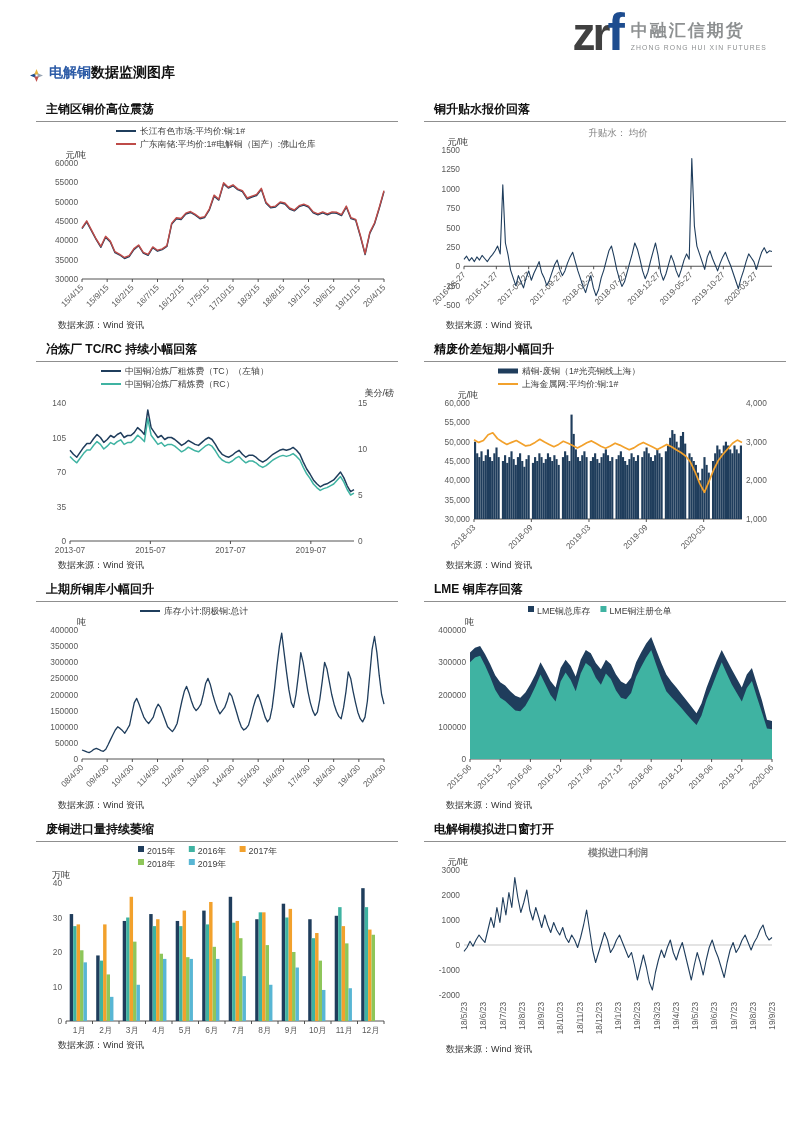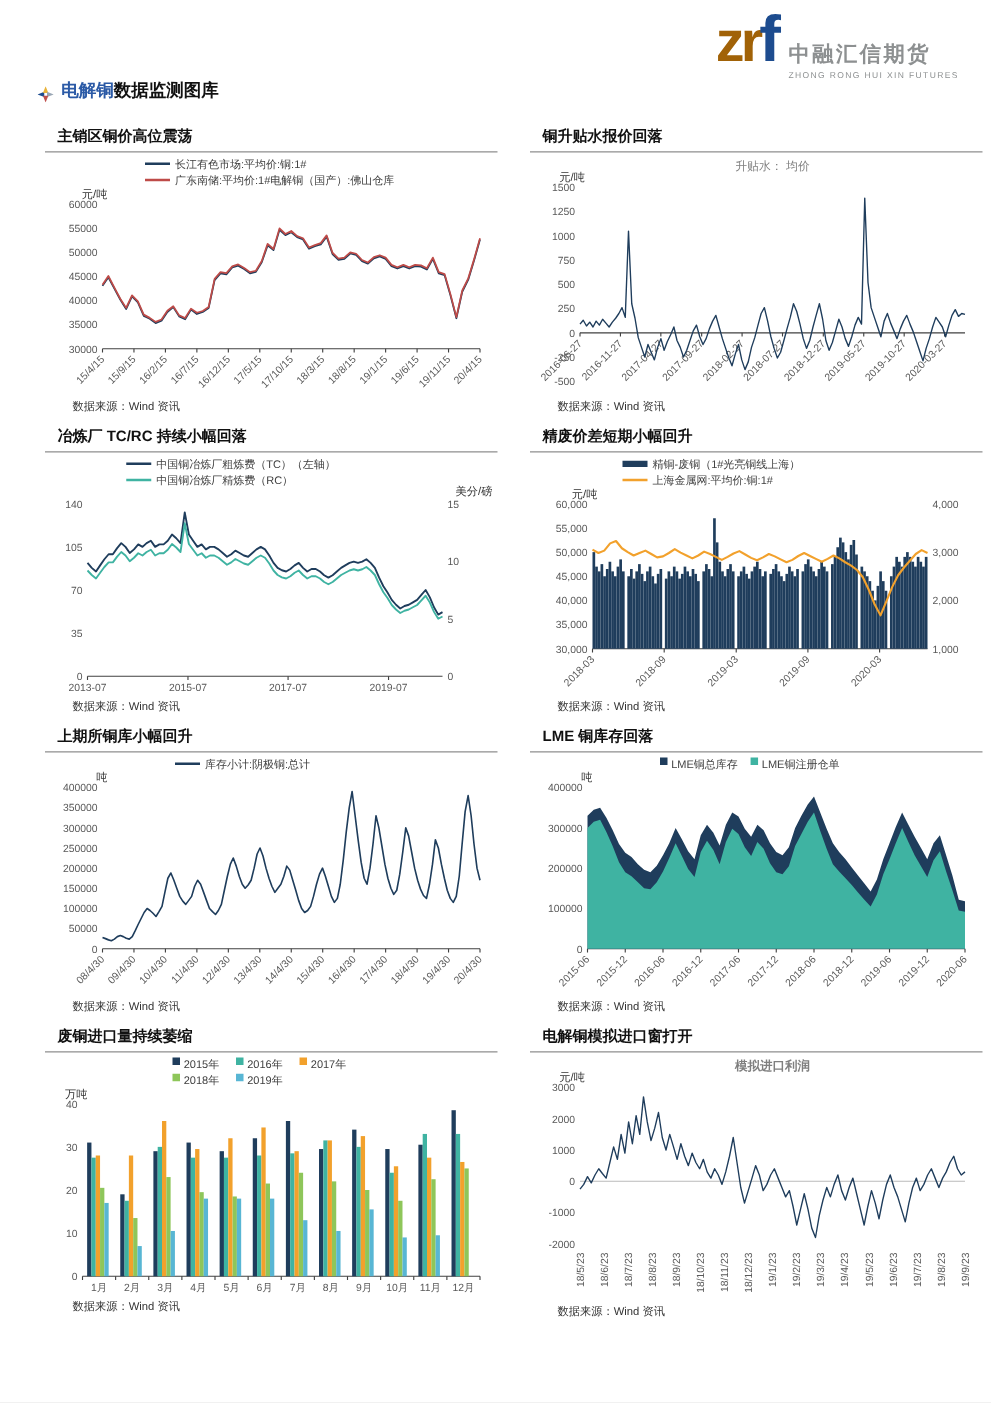--- a/index.html
+++ b/index.html
@@ -2,23 +2,23 @@
 <html><head>
 <meta charset="utf-8">
 <style>
   html,body{margin:0;padding:0;background:#e8e8e8;}
   .page{width:793px;height:1122px;margin:0 auto;background:#ffffff;position:relative;
         font-family:"Liberation Sans","DejaVu Sans",sans-serif;overflow:hidden;}
   
   .topbar{height:62px;position:relative;}
   .logo{position:absolute;top:12px;right:26px;display:flex;align-items:flex-start;gap:9px;}
   .logo-mark{font-weight:bold;font-size:46px;line-height:40px;letter-spacing:-3px;}
-  .logo-zr{color:#a16207;text-align:right;}
+  .logo-zr{color:#404040;text-align:right;}
   .logo-f{color:#1d4c8f;font-size:52px;}
-  .logo-text{margin-top:20px;}
+  .logo-text{margin-top:7px;}
   .logo-cn{font-size:17px;font-weight:bold;color:#8d9091;letter-spacing:2px;}
   .logo-en{font-size:6.8px;color:#8d9091;letter-spacing:1.1px;margin-top:2px;}
   
   .header{display:flex;align-items:flex-end;gap:6px;margin:2px 0 8px 30px;
           font-size:14px;font-weight:bold;}
   .hdr-marker{width:13px;height:13px;flex:0 0 auto;}
   .header-hl{color:#2b5aa6;}
   .header-rest{color:#111;}
   
   .grid{display:grid;grid-template-columns:1fr 1fr;column-gap:26px;row-gap:9px;

